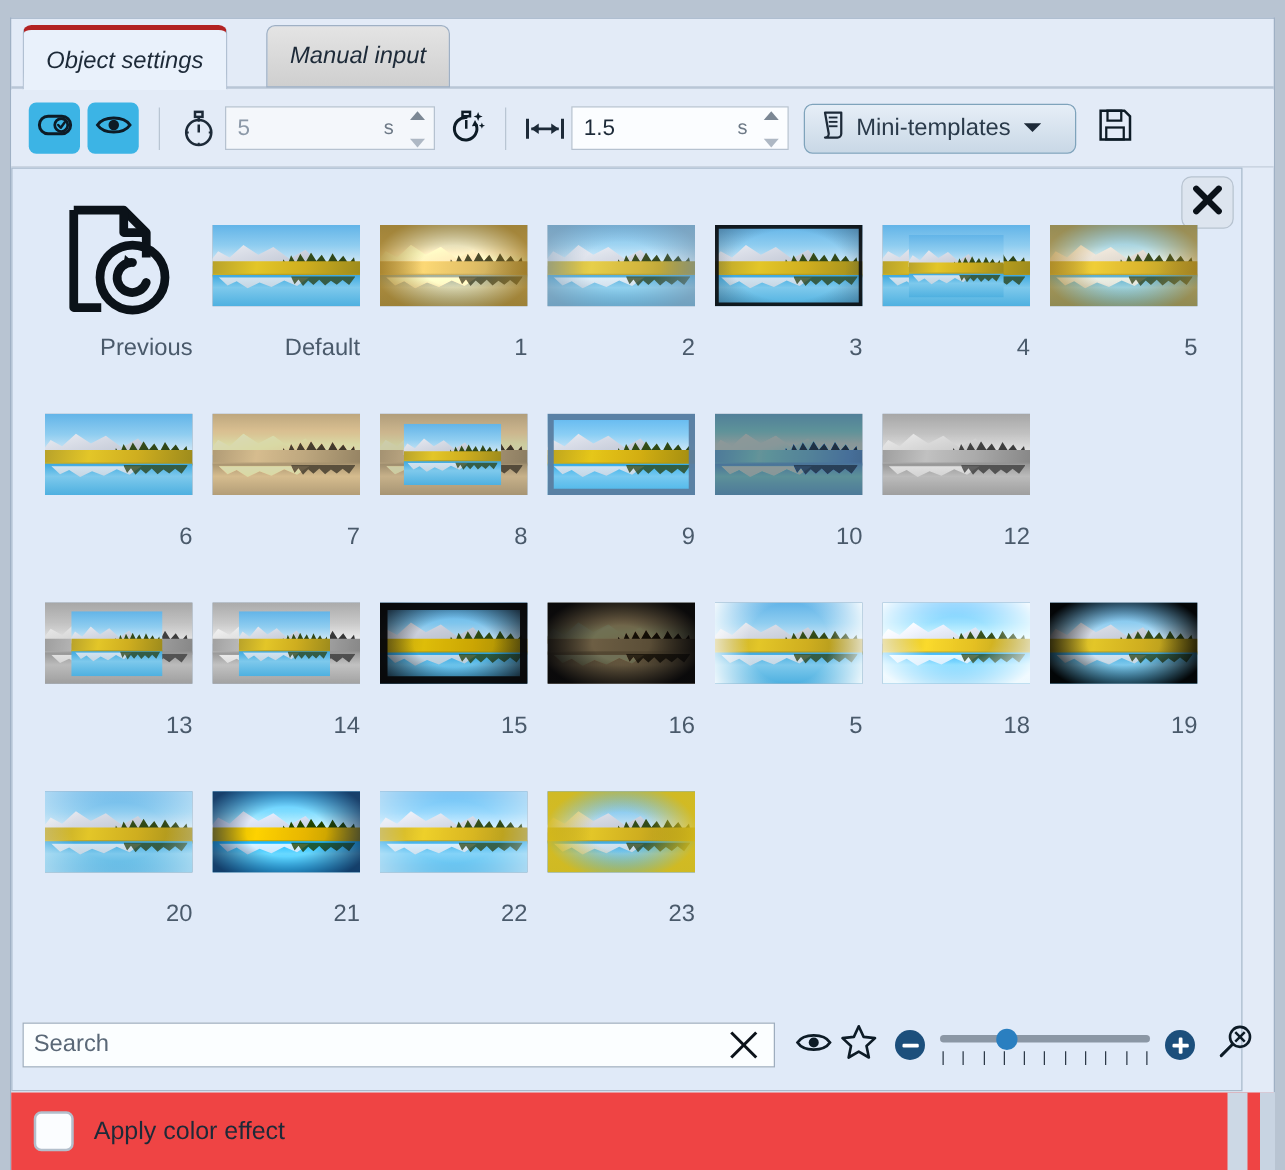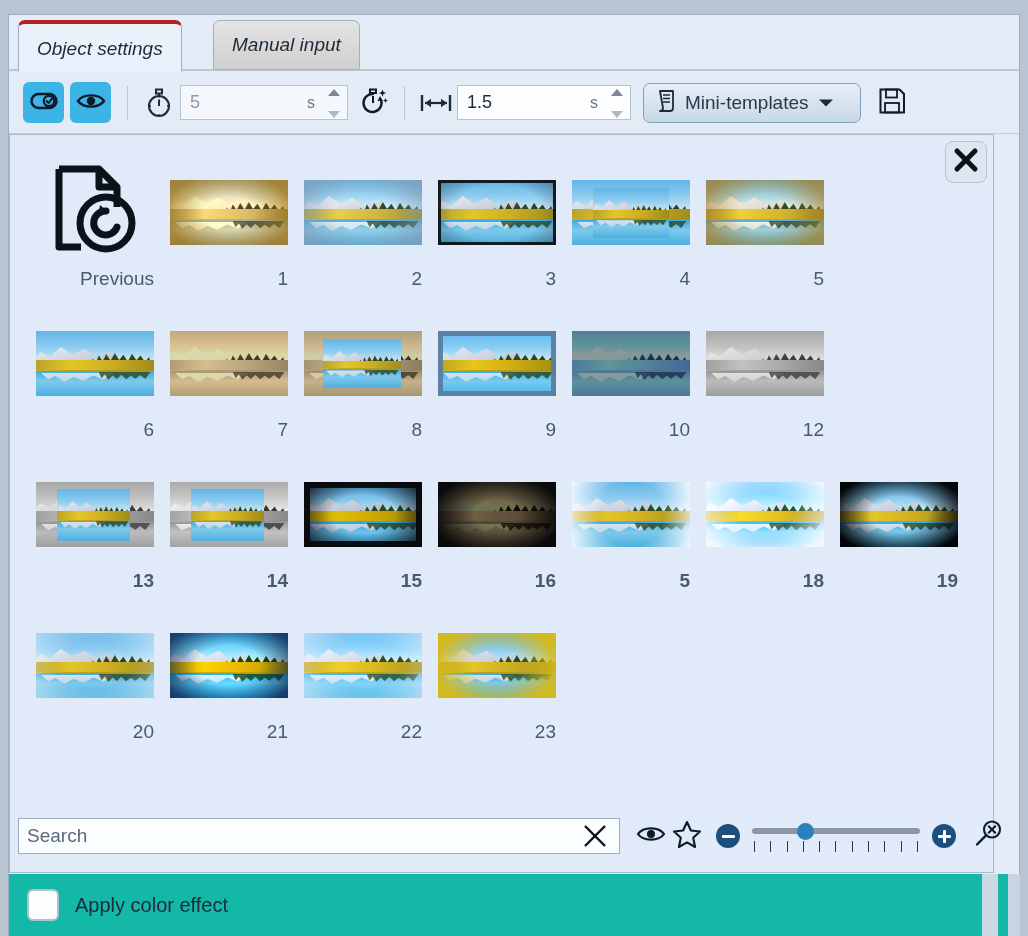--- a/index.html
+++ b/index.html
@@ -204,21 +204,21 @@
   #slider-thumb{position:absolute;top:4px;width:17px;height:17px;border-radius:50%;
                 background:#2a7fc0;cursor:pointer;}
   #ticks{position:absolute;left:2px;top:22px;width:164px;height:12px;
          display:flex;justify-content:space-between;}
   #ticks i{width:1px;height:11px;background:#2c3a48;display:block;}
 
   
   #bottom-row{
     position:absolute;left:9px;top:874px;width:1010px;height:62px;
     display:flex;align-items:center;padding-left:18px;box-sizing:border-box;
-    background:#14b8a6;
+    background:#ef4444;
   }
   #cb-apply{
     width:28px;height:28px;border:2px solid #b3bfcc;border-radius:6px;
     background:#fbfdff;margin-right:16px;cursor:pointer;flex:0 0 auto;
   }
   #cb-label{font-size:20px;color:#1d2a38;}
 
   
   #vscroll{
     position:absolute;right:8px;top:874px;width:12px;height:62px;background:#e3ebf7;
@@ -370,20 +370,39 @@
                 <circle cx="59" cy="60" r="26" fill="none" stroke="#0b1219" stroke-width="7"></circle>
                 <path d="M59 48 a12 12 0 1 0 11 16" fill="none" stroke="#0b1219" stroke-width="7" stroke-linecap="round"></path>
                 <path d="M53 42 l8 7 l-10 5 Z" fill="#0b1219"></path>
               </svg></span>
           </div>
           <div class="cap">Previous</div>
         </div>
         <div class="cell">
           <div style="width: 118px; height: 95px; display: flex; align-items: center; justify-content: center;">
             <div class="thumb">
+              <div style="position: absolute; inset: 0px;">
+                <div class="scene">
+                  <div class="sky"></div>
+                  <div class="mtn"></div>
+                  <div class="trees"></div>
+                  <div class="field"></div>
+                  <div class="bank"></div>
+                  <div class="water"></div>
+                  <div class="refl"></div>
+                  <div class="refl2"></div>
+                </div>
+              </div>
+            </div>
+          </div>
+          <div class="cap">Default</div>
+        </div>
+        <div class="cell">
+          <div style="width: 118px; height: 95px; display: flex; align-items: center; justify-content: center;">
+            <div class="thumb">
               <div style="position: absolute; inset: 0px; filter: sepia(0.75) saturate(1.3);">
                 <div class="scene">
                   <div class="sky"></div>
                   <div class="mtn"></div>
                   <div class="trees"></div>
                   <div class="field"></div>
                   <div class="bank"></div>
                   <div class="water"></div>
                   <div class="refl"></div>
                   <div class="refl2"></div>
@@ -609,21 +628,21 @@
                   <div class="water"></div>
                   <div class="refl"></div>
                   <div class="refl2"></div>
                 </div>
               </div>
             </div>
           </div>
           <div class="cap">12</div>
         </div>
       </div>
-      <div class="grid-row" style="margin-top: 24px; font-weight: bold;">
+      <div class="grid-row" style="margin-top: 24px;">
         <div class="cell">
           <div style="width: 118px; height: 95px; display: flex; align-items: center; justify-content: center;">
             <div class="thumb">
               <div style="position: absolute; inset: 0px; filter: grayscale(1);">
                 <div class="scene">
                   <div class="sky"></div>
                   <div class="mtn"></div>
                   <div class="trees"></div>
                   <div class="field"></div>
                   <div class="bank"></div>

